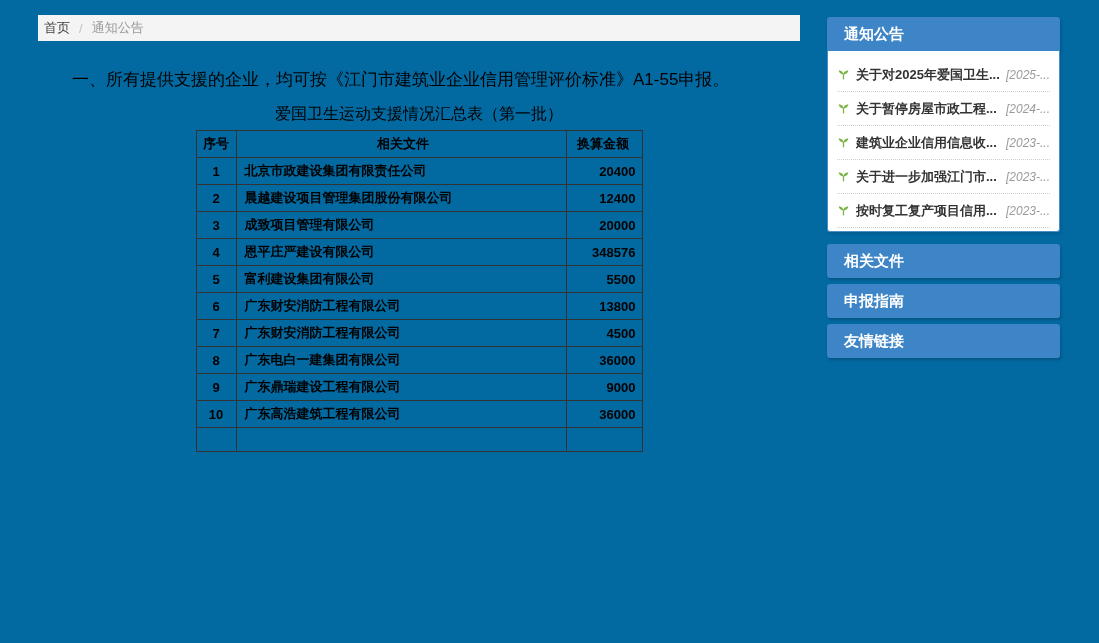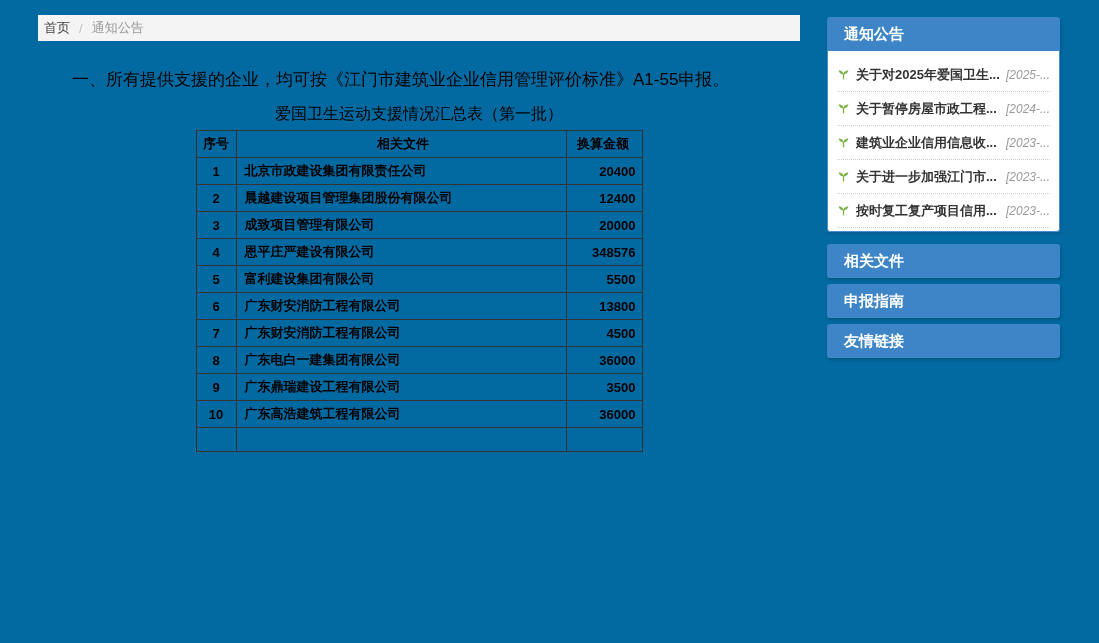--- a/index.html
+++ b/index.html
@@ -121,21 +121,21 @@
             <td class="col-amount">4500</td>
           </tr>
           <tr>
             <td class="col-index">8</td>
             <td class="col-name">广东电白一建集团有限公司</td>
             <td class="col-amount">36000</td>
           </tr>
           <tr>
             <td class="col-index">9</td>
             <td class="col-name">广东鼎瑞建设工程有限公司</td>
-            <td class="col-amount">3500</td>
+            <td class="col-amount">9000</td>
           </tr>
           <tr>
             <td class="col-index">10</td>
             <td class="col-name">广东高浩建筑工程有限公司</td>
             <td class="col-amount">36000</td>
           </tr>
           <tr>
             <td class="col-index"></td>
             <td class="col-name"></td>
             <td class="col-amount"></td>

